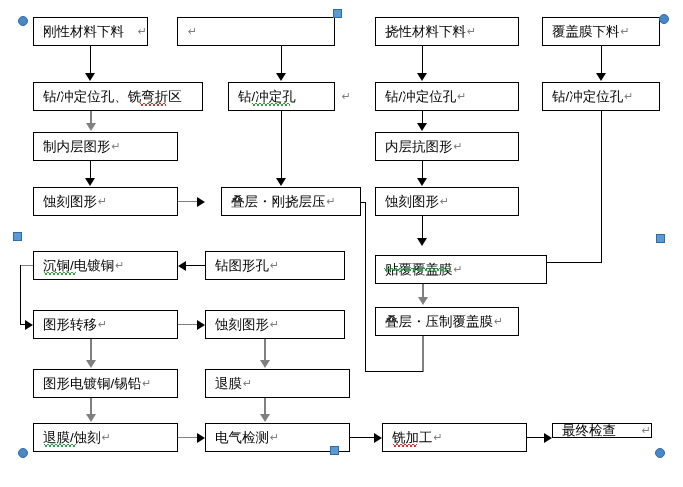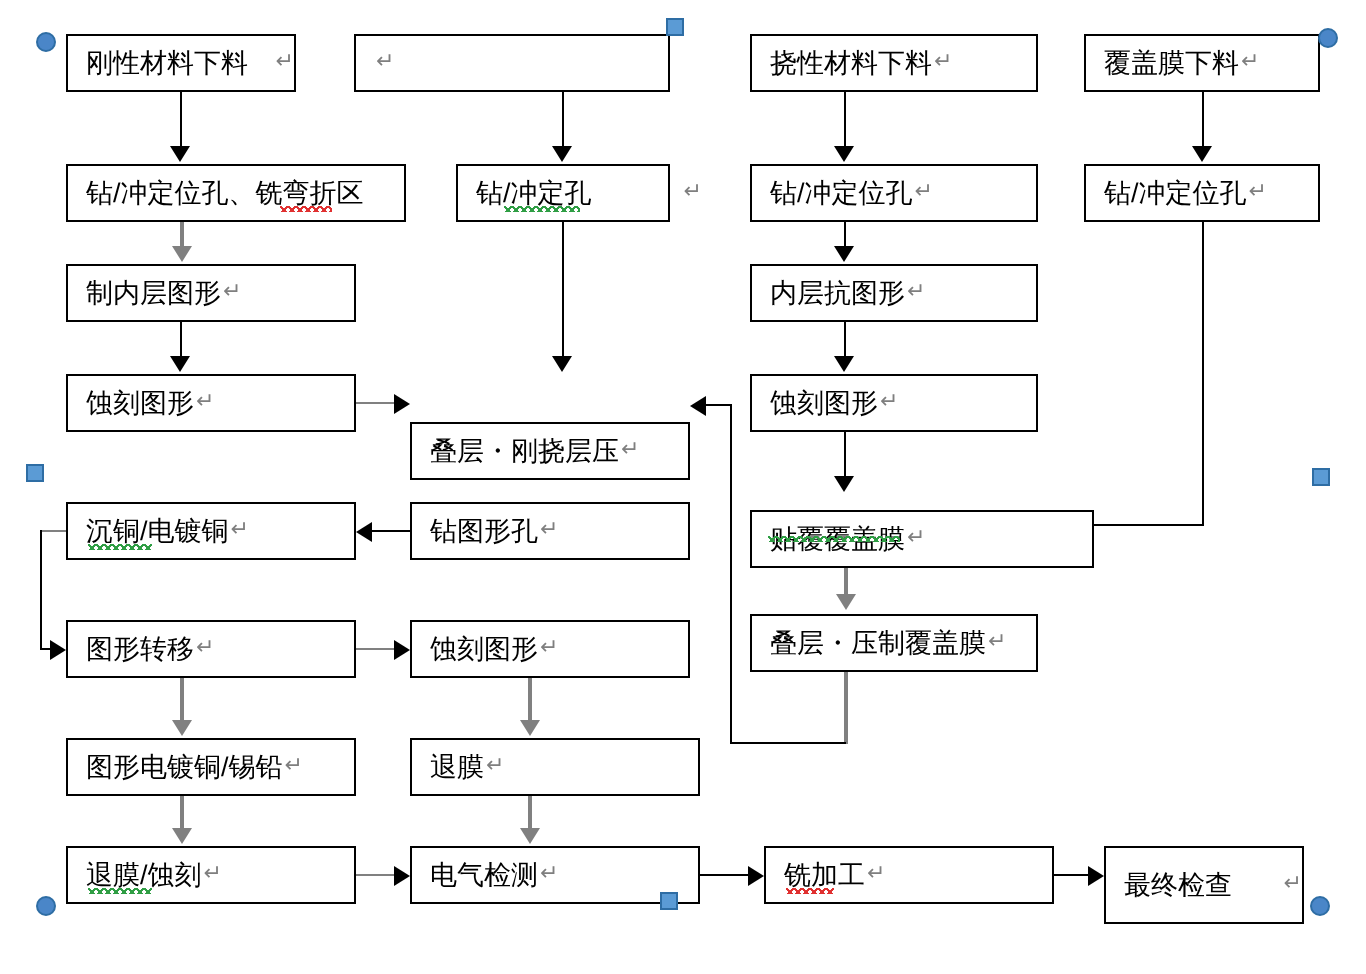--- a/index.html
+++ b/index.html
@@ -150,21 +150,21 @@
   <div class="node" style="left:375px;top:132px;width:144px;height:29px;">
     <span>内层抗图形</span>
       <span class="pilcrow">↵</span>
   </div>
 
   <div class="node" style="left:33px;top:187px;width:145px;height:29px;">
     <span>蚀刻图形</span>
       <span class="pilcrow">↵</span>
   </div>
 
-  <div class="node" style="left:205px;top:187px;width:140px;height:29px;margin-top:24px;">
+  <div class="node" style="left:221px;top:187px;width:140px;height:29px;">
     <span>叠层・刚挠层压</span>
       <span class="pilcrow">↵</span>
   </div>
 
   <div class="node" style="left:375px;top:187px;width:144px;height:29px;">
     <span>蚀刻图形</span>
       <span class="pilcrow">↵</span>
   </div>
 
   <div class="node" style="left:33px;top:251px;width:145px;height:29px;">
@@ -215,21 +215,21 @@
   <div class="node" style="left:205px;top:423px;width:145px;height:29px;">
     <span>电气检测</span>
       <span class="pilcrow">↵</span>
   </div>
 
   <div class="node" style="left:382px;top:423px;width:145px;height:29px;">
     <span>铣加工</span>
       <span class="pilcrow">↵</span>
   </div>
 
-  <div class="node" style="left:552px;top:423px;width:100px;height:39px;justify-content:space-between;">
+  <div class="node" style="left:552px;top:423px;width:100px;height:15px;justify-content:space-between;">
     <span>最终检查</span>
       <span class="pilcrow">↵</span>
   </div>
 
   <div class="edge" style="left:90px;top:46px;width:1px;height:28px;"></div>
   <div class="arrow down" style="left:85px;top:73px;"></div>
 
   <div class="edge" style="left:281px;top:46px;width:1px;height:28px;"></div>
   <div class="arrow down" style="left:276px;top:73px;"></div>
 

